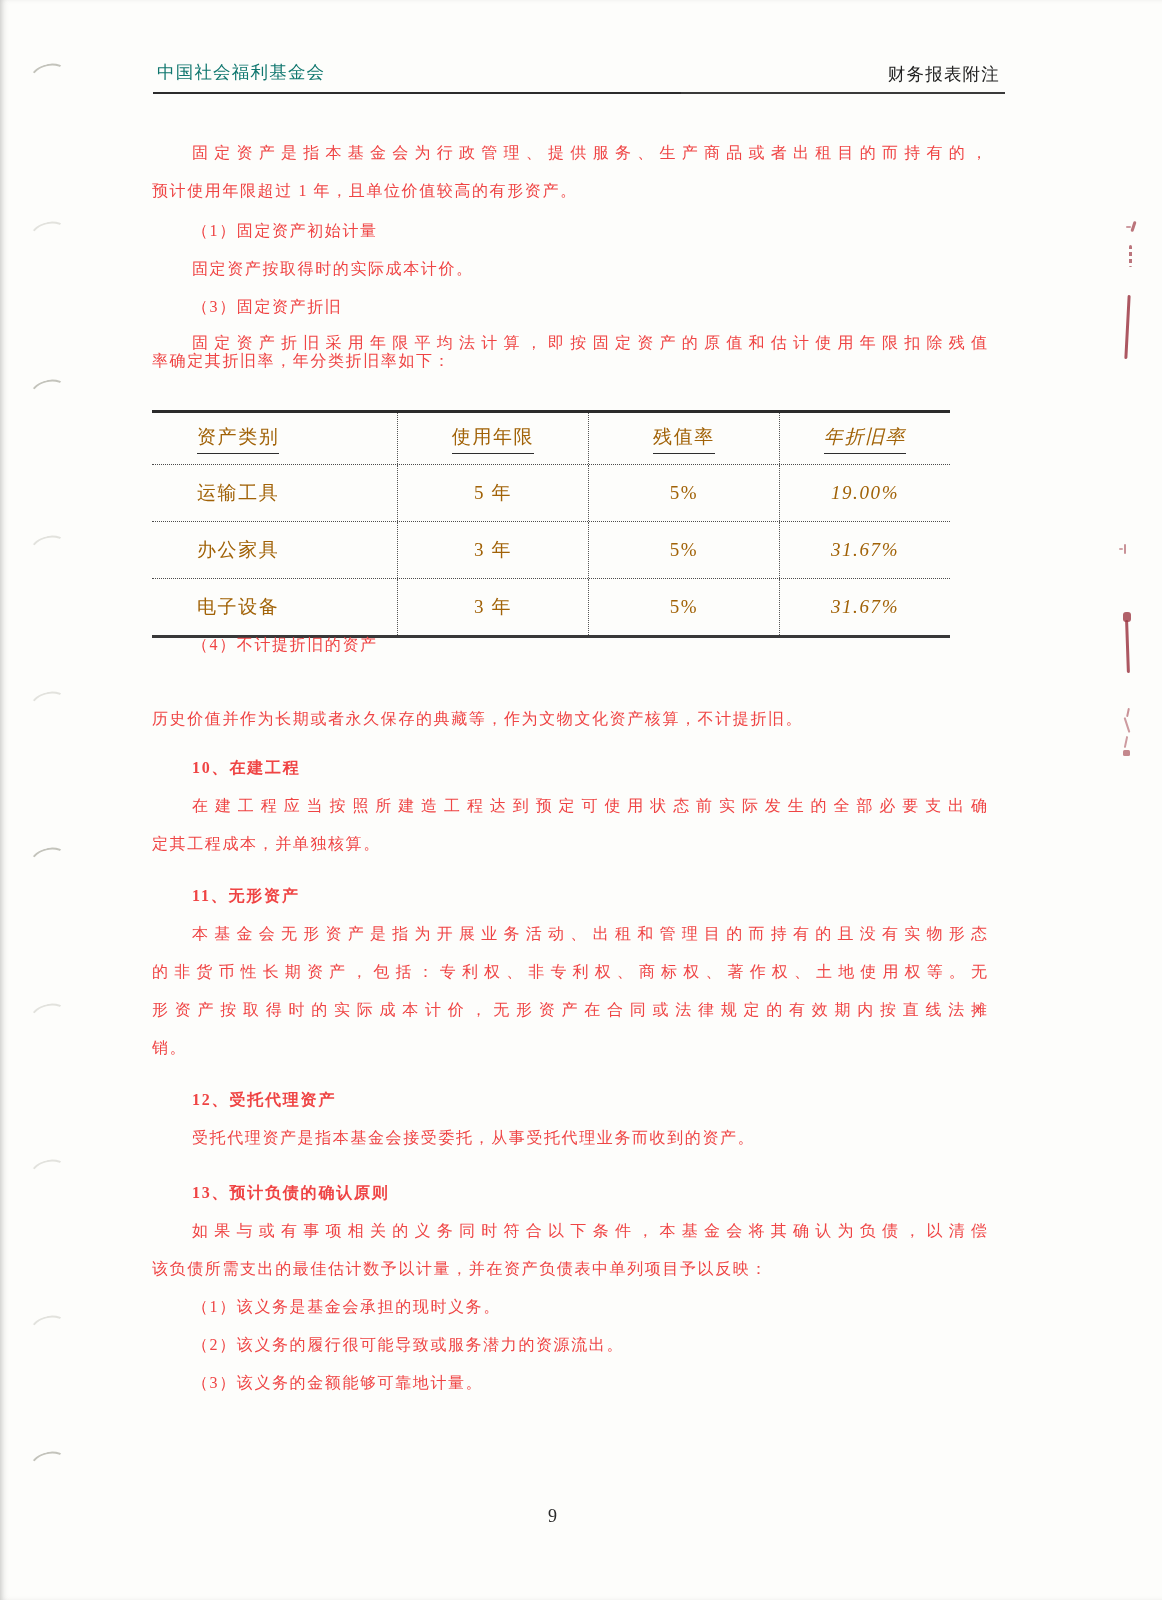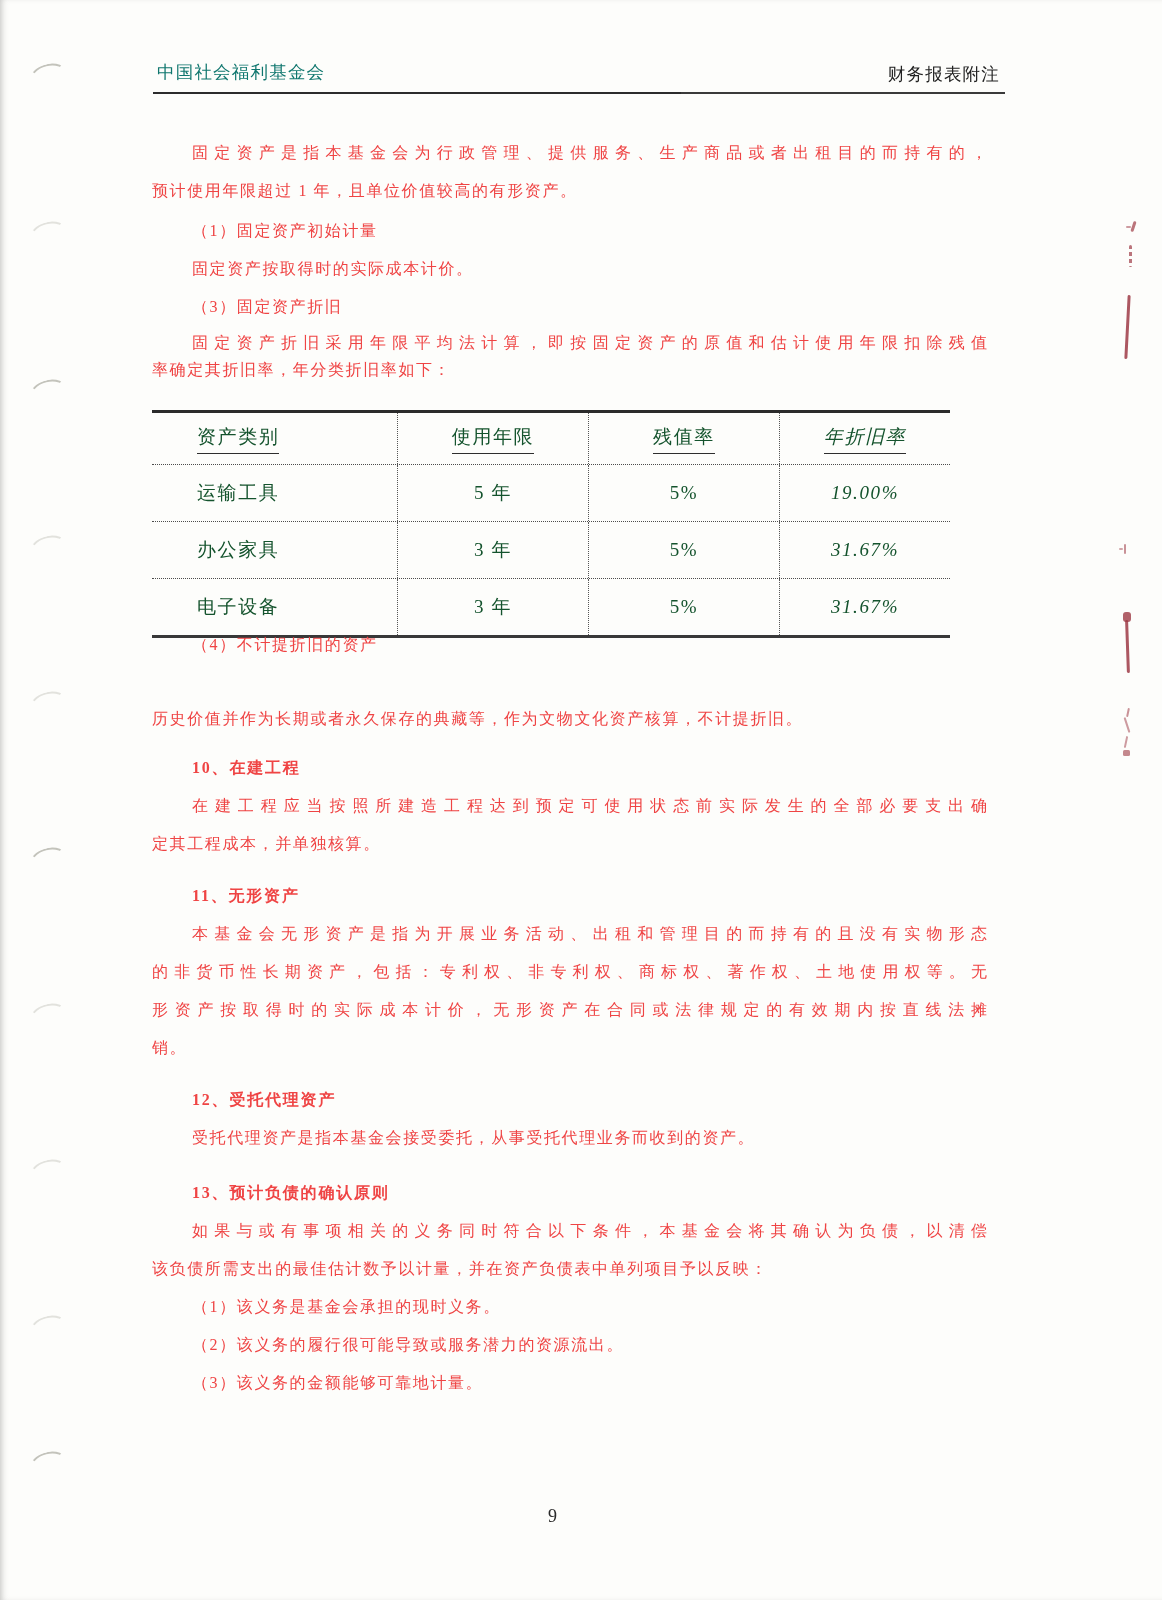--- a/index.html
+++ b/index.html
@@ -44,21 +44,21 @@
   
   .dep-table {
     position: absolute; left: 152px; top: 410px; width: 798px;
     border-top: 3px solid #2b2b2b;
     border-bottom: 3px solid #383838;
   }
   .trow { display: flex; height: 57px; border-top: 1px dotted #4c4c4c; }
   .trow.thead { height: 51px; border-top: none; }
   .tcell {
     display: flex; align-items: center; justify-content: center;
-    height: 100%; font-size: 19px; letter-spacing: 1.6px; color: #14532d;
+    height: 100%; font-size: 19px; letter-spacing: 1.6px; color: #a16207;
   }
   .tcell + .tcell { border-left: 1px dotted #555; }
   .tcell.c0 { width: 245px; justify-content: flex-start; padding-left: 45px; }
   .tcell.c1 { width: 191px; justify-content: center; }
   .tcell.c2 { width: 191px; }
   .tcell.c3 { width: 171px; font-style: italic; }
   .hul { border-bottom: 1.5px solid #2e2e2e; padding-bottom: 3px; }
 
   
   .page-num {
@@ -112,21 +112,21 @@
   <div class="hdr-org">中国社会福利基金会</div>
   <div class="hdr-title">财务报表附注</div>
   <div class="hdr-rule"></div>
 
   <div class="ln ind fill" style="top:140px">固定资产是指本基金会为行政管理、提供服务、生产商品或者出租目的而持有的，</div>
   <div class="ln" style="top:178px">预计使用年限超过 1 年，且单位价值较高的有形资产。</div>
   <div class="ln ind" style="top:218px">（1）固定资产初始计量</div>
   <div class="ln ind" style="top:256px">固定资产按取得时的实际成本计价。</div>
   <div class="ln ind" style="top:294px">（3）固定资产折旧</div>
   <div class="ln ind fill" style="top:330px">固定资产折旧采用年限平均法计算，即按固定资产的原值和估计使用年限扣除残值</div>
-  <div class="ln" style="top:357px">率确定其折旧率，年分类折旧率如下：</div>
+  <div class="ln" style="top:348px">率确定其折旧率，年分类折旧率如下：</div>
 
   <div class="dep-table">
     <div class="trow thead">
       <div class="tcell c0">
           <span class="hul">资产类别</span>
         </div>
       <div class="tcell c1">
           <span class="hul">使用年限</span>
         </div>
       <div class="tcell c2">

